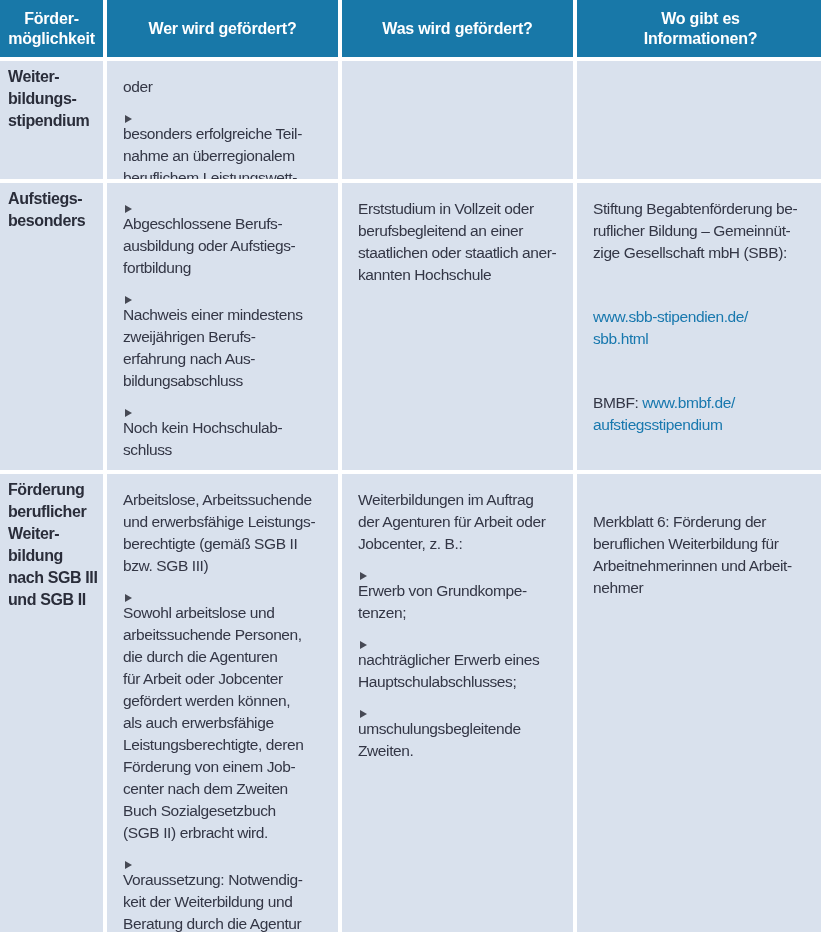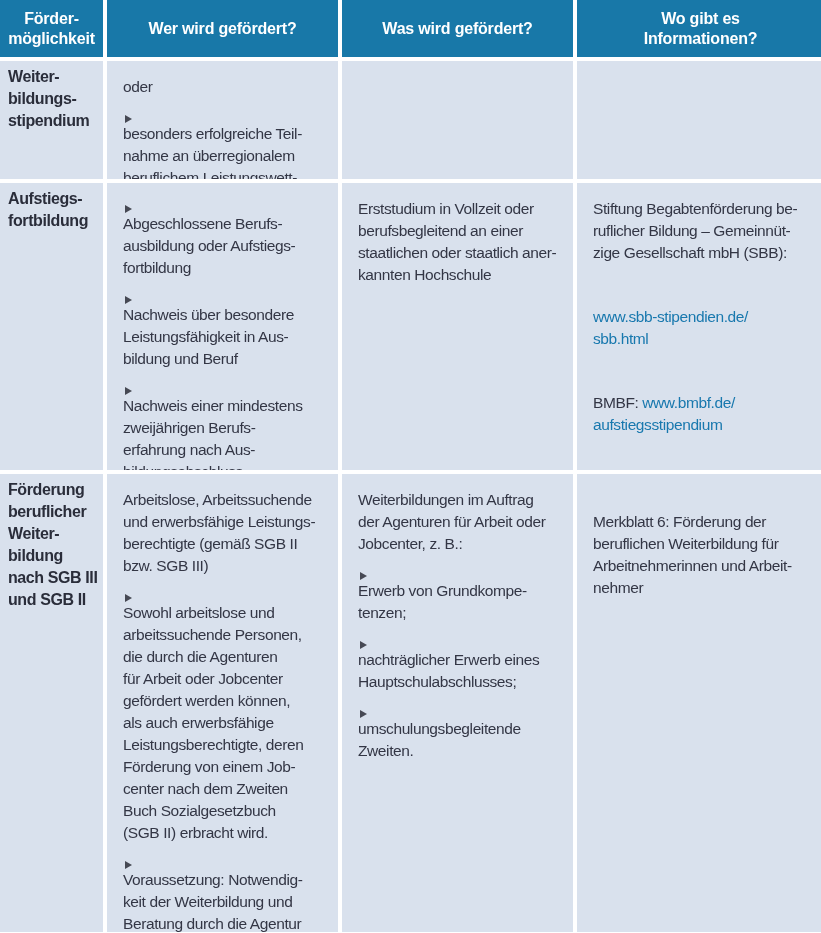--- a/index.html
+++ b/index.html
@@ -79,33 +79,27 @@
         <span class="btxt">besonders erfolgreiche Teil-
 nahme an überregionalem
 beruflichem Leistungswett-
 bewerb</span>
       </div>
     </div>
   <div class="cell"></div>
   <div class="cell"></div>
 
   <div class="cell label">Aufstiegs-
-fortbildung</div>
+besonders</div>
   <div class="cell">
       <div class="blk bullet">
         <span class="arrow"></span>
         <span class="btxt">Abgeschlossene Berufs-
 ausbildung oder Aufstiegs-
 fortbildung</span>
-      </div>
-      <div class="blk bullet">
-        <span class="arrow"></span>
-        <span class="btxt">Nachweis über besondere
-Leistungsfähigkeit in Aus-
-bildung und Beruf</span>
       </div>
       <div class="blk bullet">
         <span class="arrow"></span>
         <span class="btxt">Nachweis einer mindestens
 zweijährigen Berufs-
 erfahrung nach Aus-
 bildungsabschluss</span>
       </div>
       <div class="blk bullet">
         <span class="arrow"></span>

